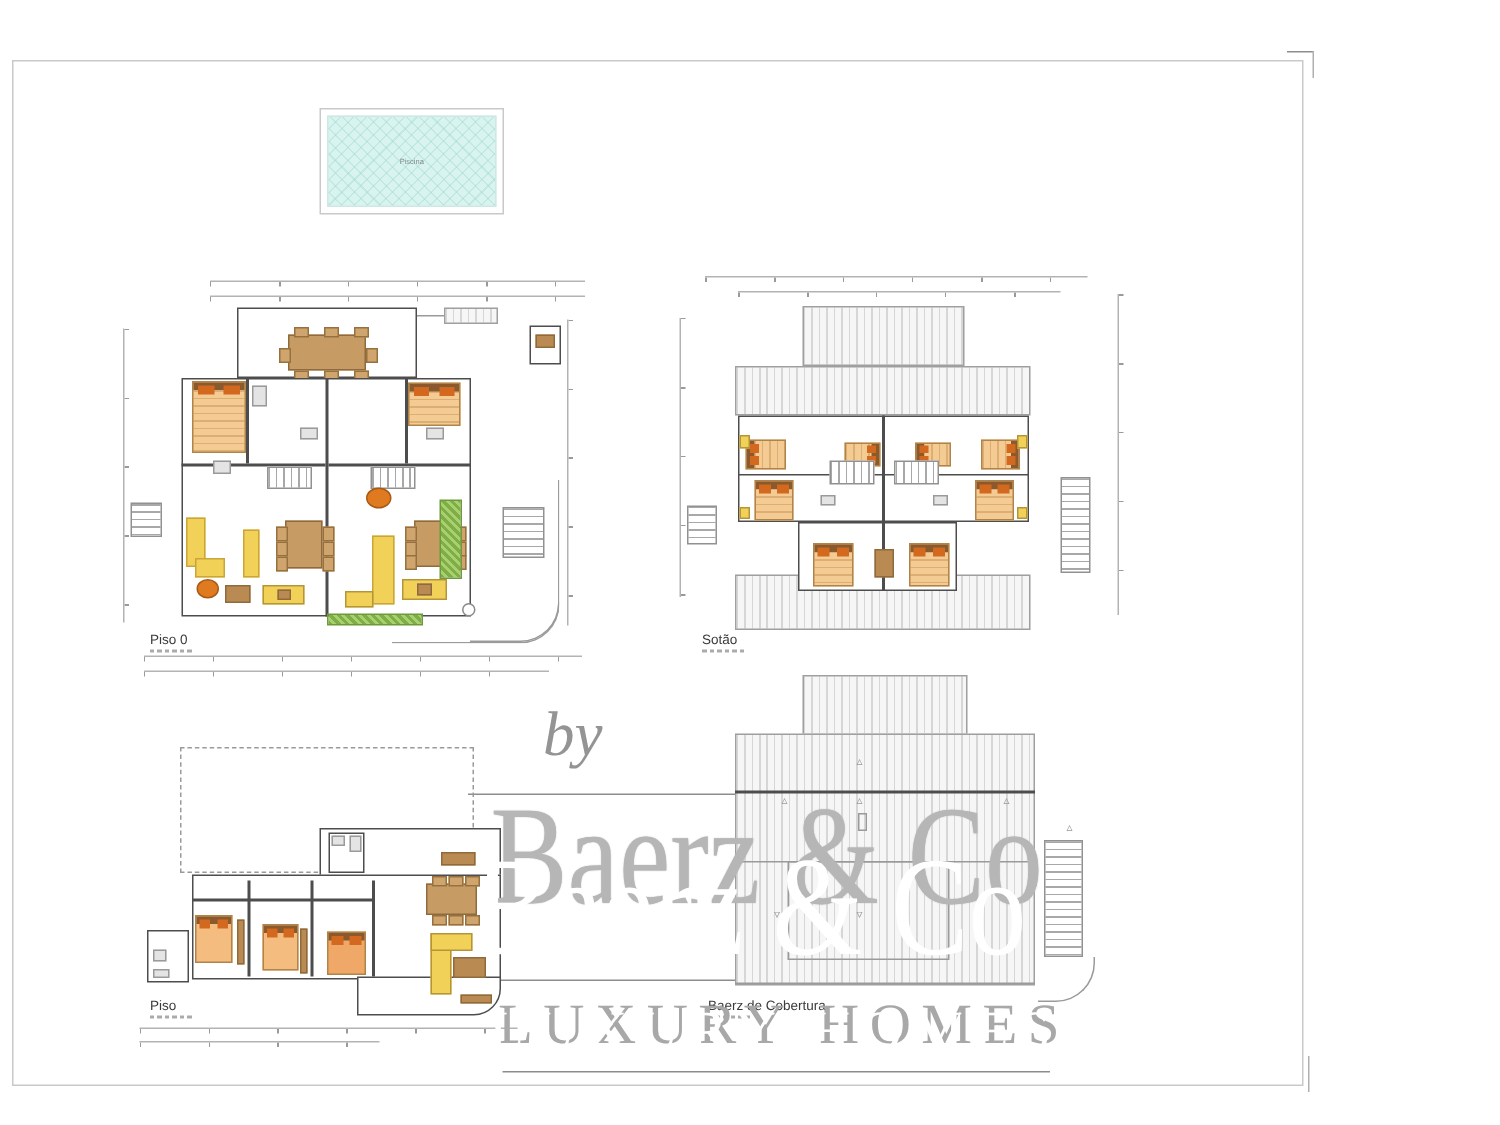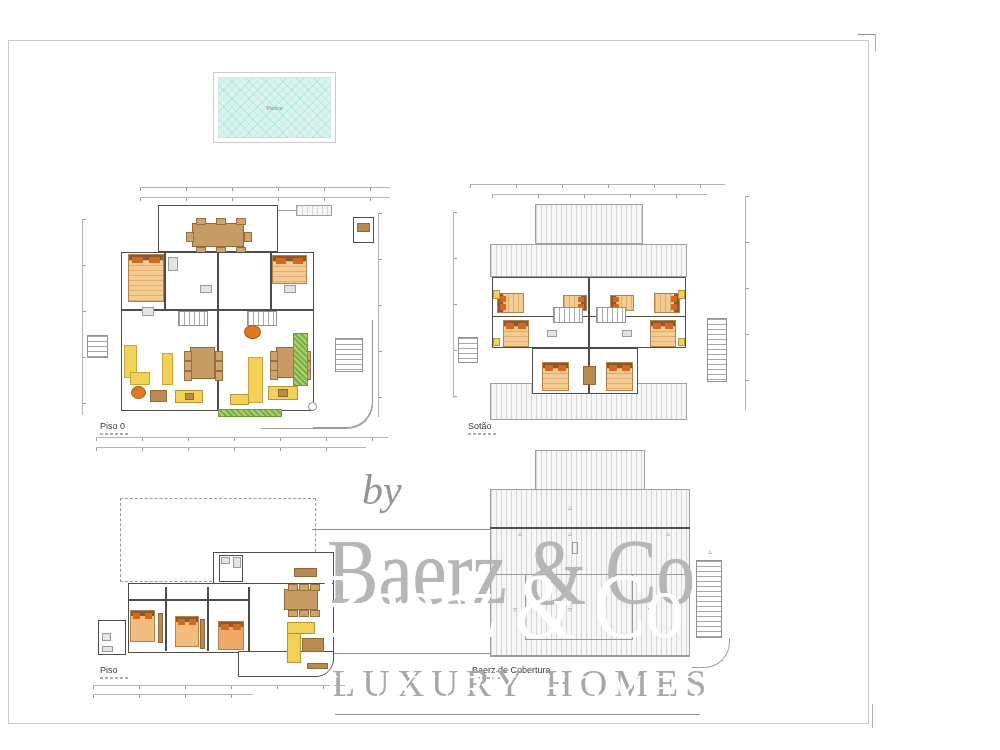--- a/index.html
+++ b/index.html
@@ -1,17 +1,17 @@
 <!DOCTYPE html>
 <html><head>
 <meta charset="utf-8">
 <style>
   html,body{margin:0;padding:0;background:#fff;}
   #stage{position:relative;width:1000px;height:750px;background:#ffffff;overflow:hidden;
-         font-family:"Liberation Sans",sans-serif;}
+         font-family:"Liberation Sans",sans-serif;text-align:center;}
   .sheet{position:absolute;left:8px;top:40px;width:859px;height:682px;
          border:1px solid #c9c9c9;background:#fff;}
   
   .pool{position:absolute;left:213px;top:72px;width:123px;height:71px;background:#fff;
         border:1px solid #c9c9c9;padding:4px;box-sizing:border-box;z-index:10;}
   .pool-water{width:100%;height:100%;background:
       repeating-linear-gradient(45deg,rgba(140,210,200,.30) 0 1px,transparent 1px 6px),
       repeating-linear-gradient(-45deg,rgba(140,210,200,.30) 0 1px,transparent 1px 6px),#d9f3ef;
       border:1px solid #cfe8e4;box-sizing:border-box;
       display:flex;align-items:center;justify-content:center;}

